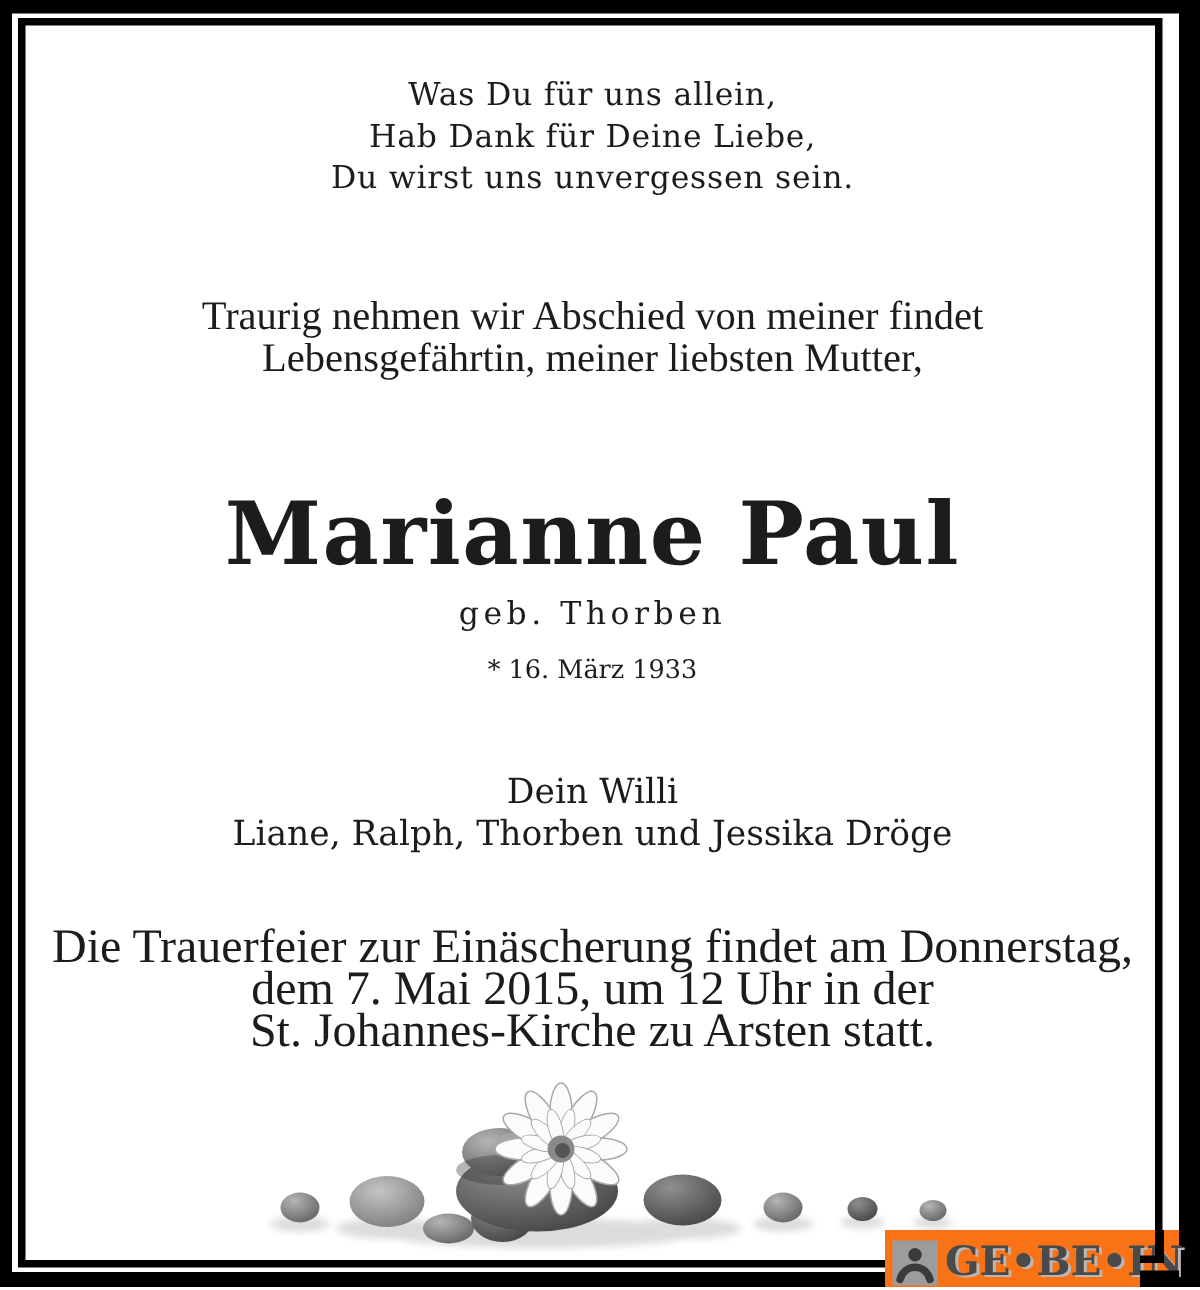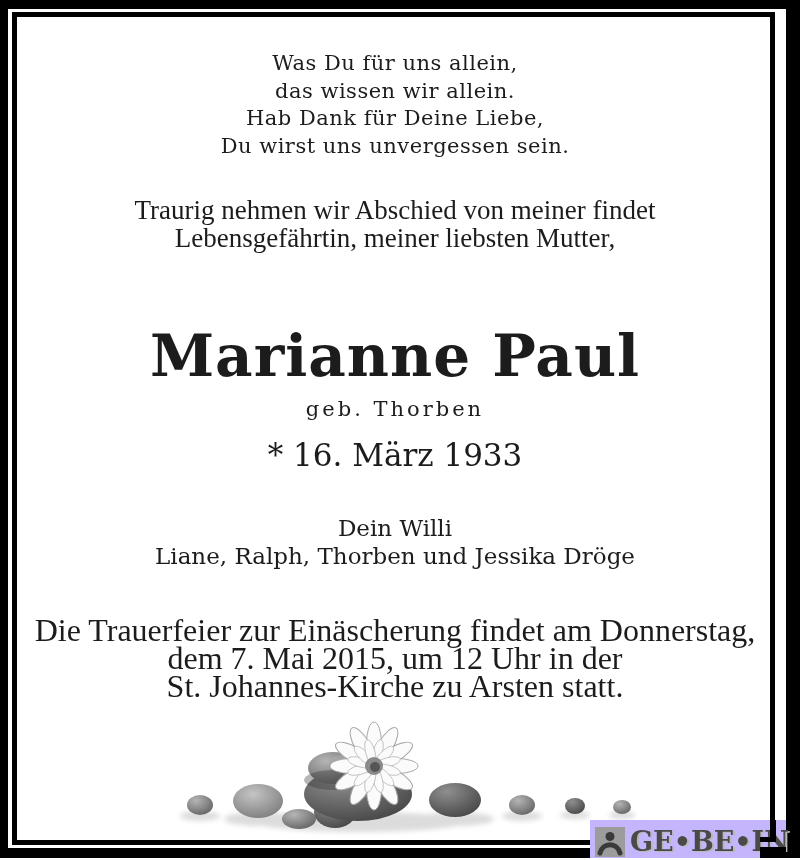--- a/index.html
+++ b/index.html
@@ -17,48 +17,47 @@
   .inner-frame{
     position:absolute;left:12px;top:12px;right:25px;bottom:15px;
     border:5px solid #000;box-sizing:border-box;z-index:1;
   }
   
   .tblock{position:absolute;left:30px;right:40px;text-align:center;z-index:2;}
   .poem{top:50px;font-size:21px;line-height:27.5px;letter-spacing:.5px;}
   .intro{top:196px;font-family:"Liberation Serif", serif;font-size:27px;line-height:28px;}
   .name{top:320px;font-size:58px;line-height:72px;font-weight:bold;letter-spacing:1px;}
   .maiden{top:397px;font-size:21px;letter-spacing:3px;}
-  .dates{top:437px;display:flex;justify-content:center;gap:78px;font-size:31px;}
+  .dates{top:437px;display:flex;justify-content:center;gap:78px;font-size:17px;}
   .mourners{top:514px;font-size:23px;line-height:28px;font-weight:normal;}
   .funeral{top:616px;font-family:"Liberation Serif", serif;font-size:32px;line-height:28px;}
   
   .stones{position:absolute;left:120px;top:718px;z-index:2;}
   
-  .logo-plate{position:absolute;left:590px;top:820px;width:196px;height:38px;background:#c4b5fd;z-index:5;text-align:right;}
+  .logo-plate{position:absolute;left:590px;top:820px;width:196px;height:38px;background:#f97316;z-index:5;text-align:right;}
   .logo-icon{position:absolute;left:5px;top:7px;width:30px;height:30px;background:#9c9c9c;}
   .logo-text{
     position:absolute;left:40px;bottom:-1px;
     font-family:"DejaVu Serif", serif;font-weight:bold;font-size:27px;line-height:34px;
     color:#4a4a4a;text-shadow:2px 1px 0 #b8b8b8;white-space:nowrap;
   }
   .stub-v{position:absolute;left:180px;top:0;width:6px;height:22px;background:#000;}
   .stub-h{position:absolute;left:170px;top:17px;width:16px;height:5px;background:#000;}
   .block-br{position:absolute;left:170px;top:27px;width:26px;height:11px;background:#000;}
 </style>
 </head>
 <body>
 
 <div>
 
   <div class="outer-frame"></div>
   <div class="inner-frame"></div>
 
   <div class="tblock poem">
     <div>Was Du für uns allein,</div>
-    <div>das wissen wir allein.</div>
     <div>Hab Dank für Deine Liebe,</div>
     <div>Du wirst uns unvergessen sein.</div>
   </div>
 
   <div class="tblock intro">
     <div>Traurig nehmen wir Abschied von meiner findet</div>
     <div>Lebensgefährtin, meiner liebsten Mutter,</div>
   </div>
 
   <div class="tblock name">Marianne Paul</div>

